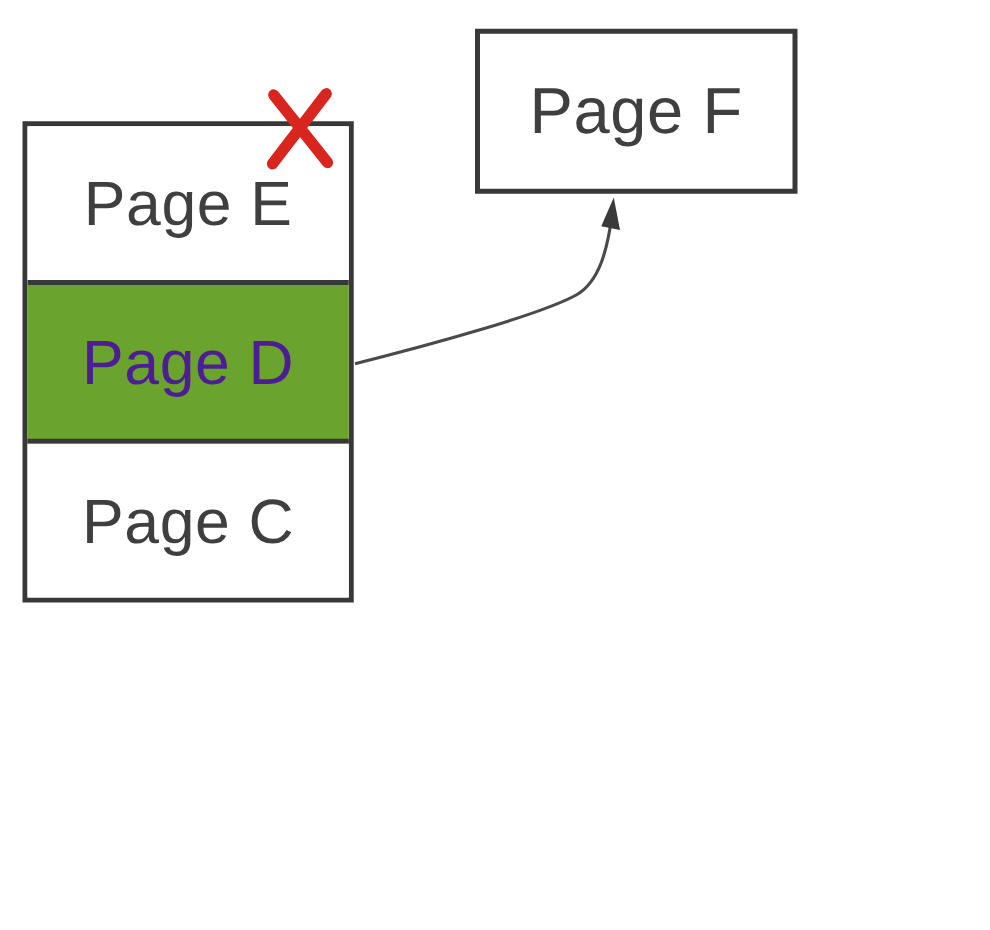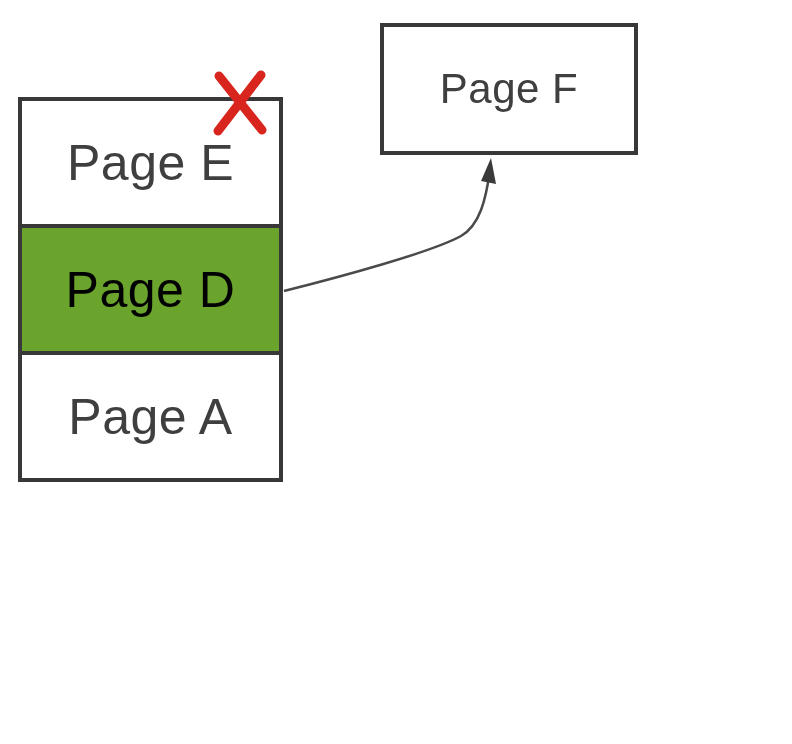--- a/index.html
+++ b/index.html
@@ -34,37 +34,37 @@
     background: #ffffff;
     text-align: center;
   }
   .stack-row:last-child { border-bottom: none; }
   .stack-row .label {
     font-size: 50px;
     letter-spacing: 0.5px;
     color: #3f3f3f;
   }
   .stack-row.active { background: #6ba42c; }
-  .stack-row.active .label { color: #000000; }
+  .stack-row.active .label { color: #4c1d95; }
 
   
   .page-f-box {
     position: absolute;
     left: 380px;
     top: 23px;
     width: 250px;
     height: 124px;
     border: 4px solid #383838;
     background: #ffffff;
     display: flex;
     align-items: center;
     justify-content: center;
   }
   .page-f-box .label {
-    font-size: 42px;
+    font-size: 52px;
     letter-spacing: 0.5px;
     color: #3f3f3f;
   }
 
   
   .push-annotation {
     position: absolute;
     left: 426px;
     top: 290px;
     font-size: 48px;
@@ -95,21 +95,21 @@
 <div class="canvas">
 
   <div class="stack">
     <div class="stack-row">
       <span class="label">Page E</span>
     </div>
     <div class="stack-row active">
       <span class="label">Page D</span>
     </div>
     <div class="stack-row">
-      <span class="label">Page A</span>
+      <span class="label">Page C</span>
     </div>
   </div>
 
   <div class="page-f-box">
     <span class="label">Page F</span>
   </div>
 
 
   <svg class="x-icon" viewBox="208 65 66 74">
     <line x1="219" y1="76" x2="262" y2="130" stroke="#d8261e" stroke-width="9" stroke-linecap="round"></line>

